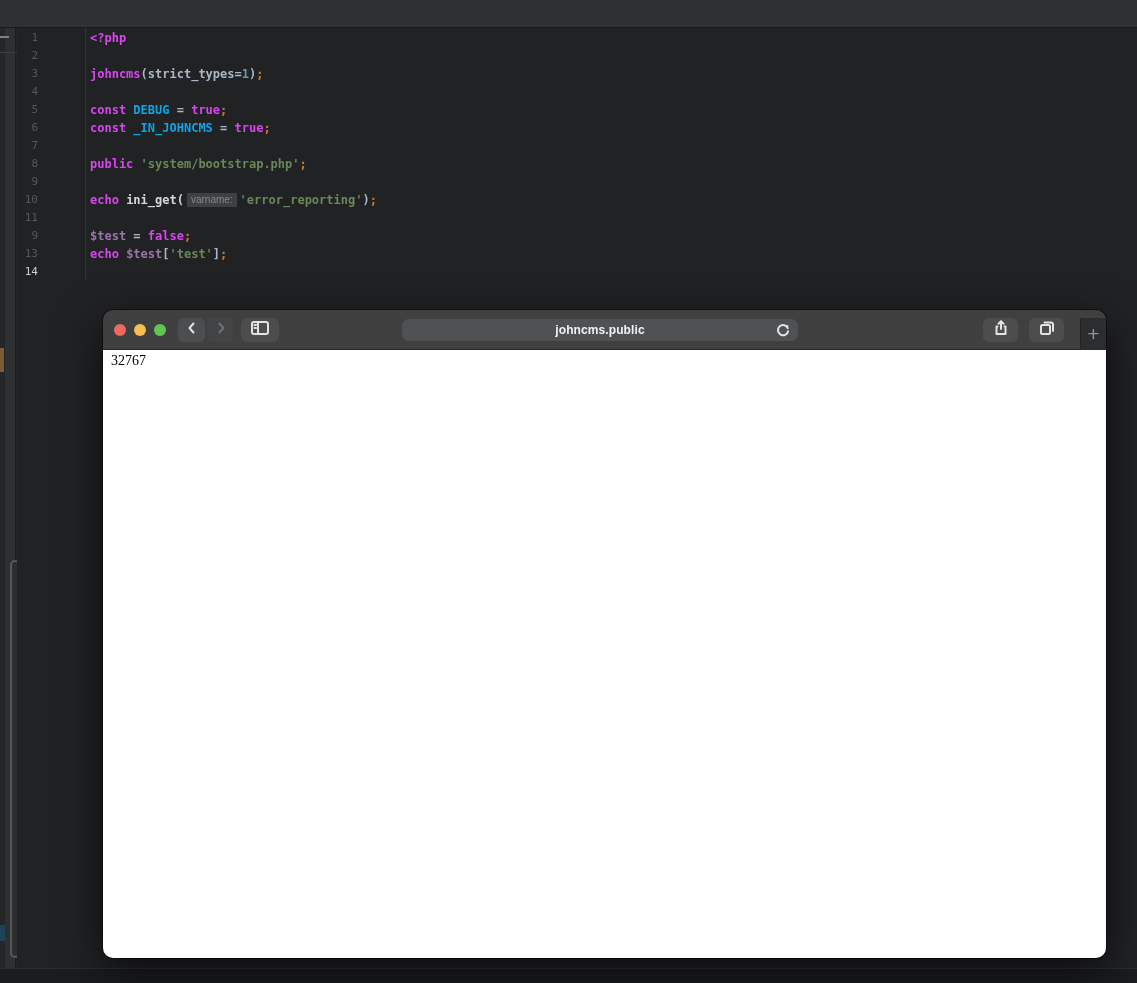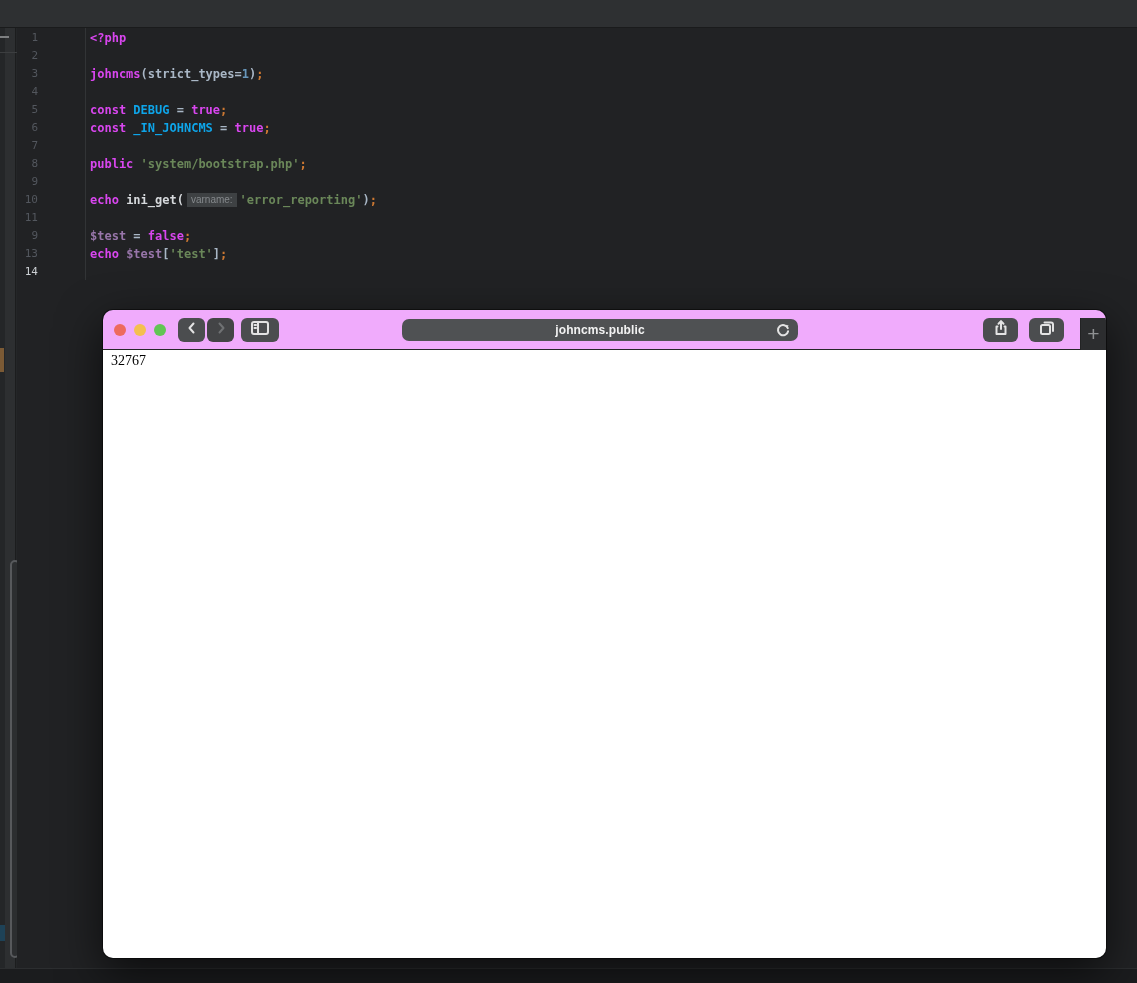--- a/index.html
+++ b/index.html
@@ -38,21 +38,21 @@
   .tk-func    { color:#d6d9dc; }
   .tk-semi    { color:#cc7832; }
   .tk-inlay   { display:inline-block; background:#3e4143; color:#85898c; font-size:10px;
                 font-weight:normal; border-radius:0; padding:0 4px; margin:0 3px;
                 line-height:14px; vertical-align:1px; font-family:"Liberation Sans", sans-serif; }
 
   
   .safari { position:absolute; left:103px; top:310px; width:1003px; height:648px;
             border-radius:10px; overflow:hidden;
             box-shadow:0 14px 45px rgba(0,0,0,.65), 0 0 0 1px rgba(0,0,0,.45); }
-  .toolbar { position:relative; height:40px; background:#f0abfc; border-bottom:1px solid #262728; }
+  .toolbar { position:relative; height:40px; background:#404040; border-bottom:1px solid #262728; }
   .lights { position:absolute; left:11px; top:14px; display:flex; gap:8px; }
   .light { width:12px; height:12px; border-radius:50%; }
   .light.red { background:#ed6a5e; }
   .light.yellow { background:#f4bf4f; }
   .light.green { background:#61c554; }
   .navgroup { position:absolute; left:75px; top:8px; display:flex; gap:2px; }
   .tb-btn { height:24px; background:#4b4d4f; border-radius:6px; display:flex; align-items:center; justify-content:center; }
   .btn-back { width:27px; }
   .btn-fwd { width:27px; background:#434446; }
   .btn-sidebar { position:absolute; left:138px; top:8px; width:38px; }

